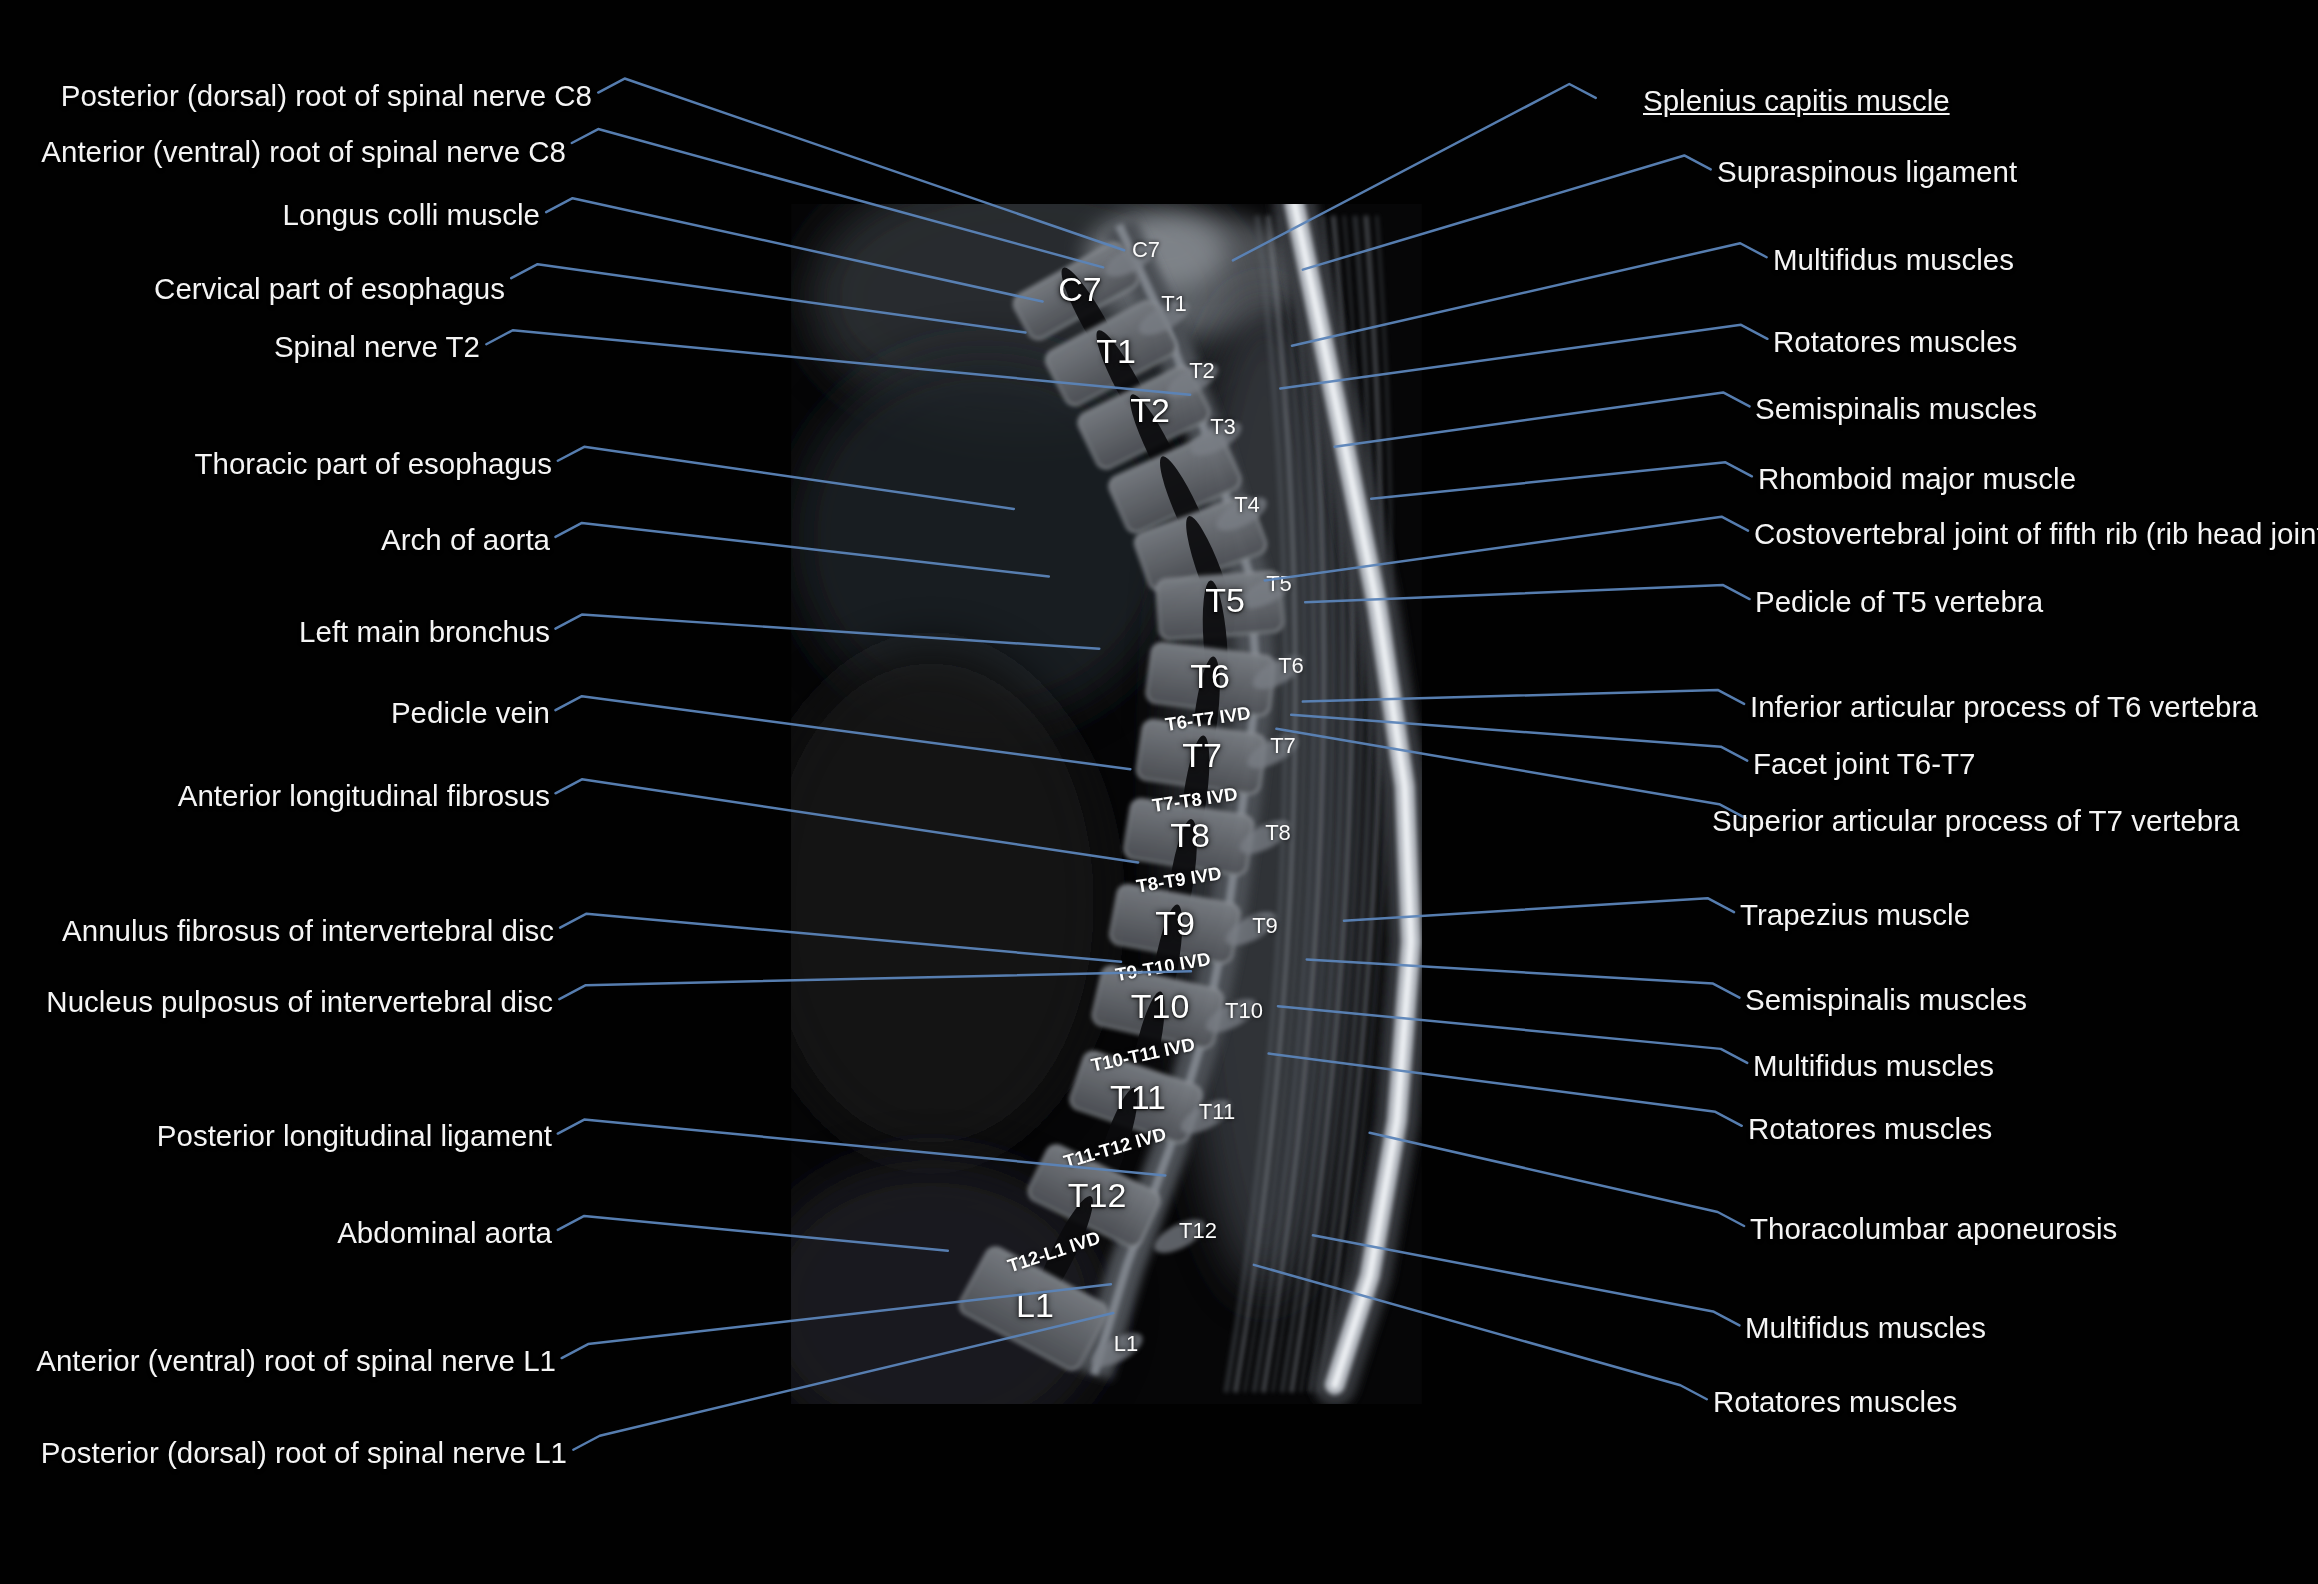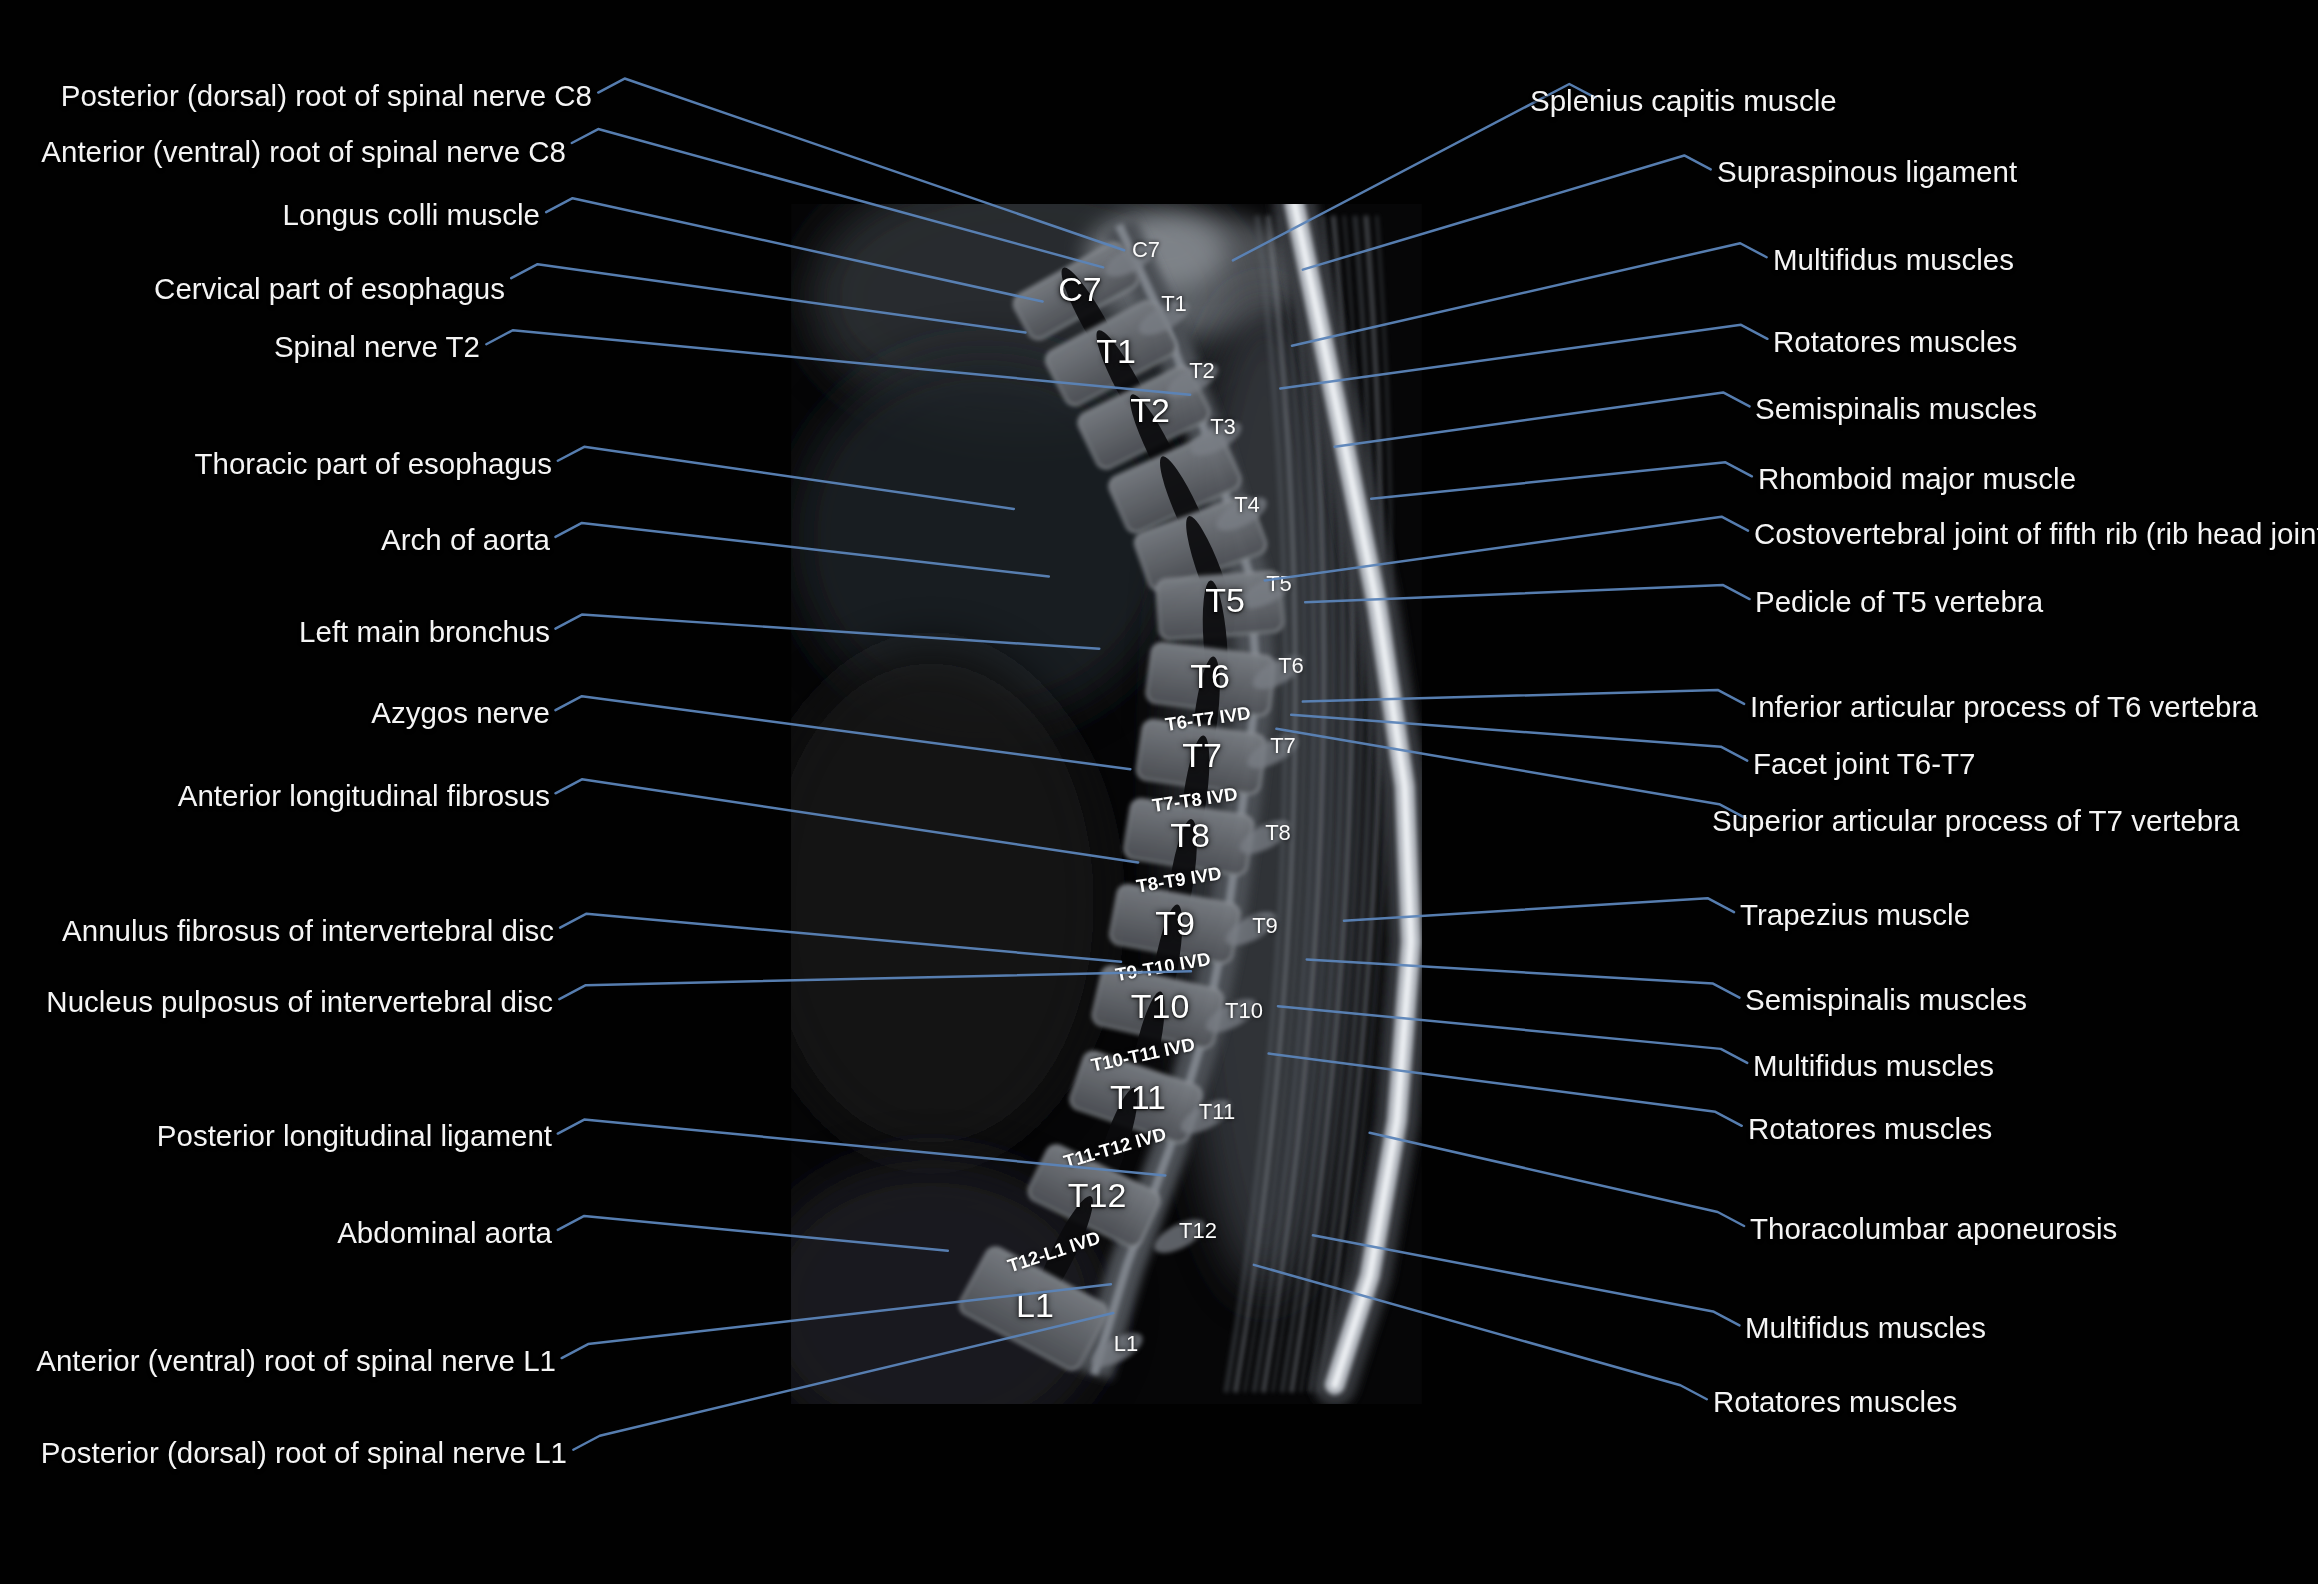--- a/index.html
+++ b/index.html
@@ -212,29 +212,29 @@
     </svg>
   <div id="annotations">
       <div class="ann left" style="top: 96px; right: 1727px;">Posterior (dorsal) root of spinal nerve C8</div>
       <div class="ann left" style="top: 152px; right: 1753px;">Anterior (ventral) root of spinal nerve C8</div>
       <div class="ann left" style="top: 215px; right: 1779px;">Longus colli muscle</div>
       <div class="ann left" style="top: 281px; right: 1814px; margin-top: 8px;">Cervical part of esophagus</div>
       <div class="ann left" style="top: 347px; right: 1839px;">Spinal nerve T2</div>
       <div class="ann left" style="top: 464px; right: 1767px;">Thoracic part of esophagus</div>
       <div class="ann left" style="top: 540px; right: 1769px;">Arch of aorta</div>
       <div class="ann left" style="top: 632px; right: 1769px;">Left main bronchus</div>
-      <div class="ann left" style="top: 713px; right: 1769px;">Azygos nerve</div>
+      <div class="ann left" style="top: 713px; right: 1769px;">Pedicle vein</div>
       <div class="ann left" style="top: 796px; right: 1769px;">Anterior longitudinal fibrosus</div>
       <div class="ann left" style="top: 931px; right: 1765px;">Annulus fibrosus of intervertebral disc</div>
       <div class="ann left" style="top: 1002px; right: 1766px;">Nucleus pulposus of intervertebral disc</div>
       <div class="ann left" style="top: 1136px; right: 1767px;">Posterior longitudinal ligament</div>
       <div class="ann left" style="top: 1233px; right: 1767px;">Abdominal aorta</div>
       <div class="ann left" style="top: 1361px; right: 1763px;">Anterior (ventral) root of spinal nerve L1</div>
       <div class="ann left" style="top: 1453px; right: 1752px;">Posterior (dorsal) root of spinal nerve L1</div>
-      <div class="ann right" style="top: 101px; left: 1530px;">Splenius capitis muscle</div>
+      <div class="ann right" style="top: 101px; left: 1643px; text-decoration: underline;">Splenius capitis muscle</div>
       <div class="ann right" style="top: 172px; left: 1717px;">Supraspinous ligament</div>
       <div class="ann right" style="top: 260px; left: 1773px;">Multifidus muscles</div>
       <div class="ann right" style="top: 342px; left: 1773px;">Rotatores muscles</div>
       <div class="ann right" style="top: 409px; left: 1755px;">Semispinalis muscles</div>
       <div class="ann right" style="top: 479px; left: 1758px;">Rhomboid major muscle</div>
       <div class="ann right" style="top: 534px; left: 1754px;">Costovertebral joint of fifth rib (rib head joint)</div>
       <div class="ann right" style="top: 602px; left: 1755px;">Pedicle of T5 vertebra</div>
       <div class="ann right" style="top: 707px; left: 1750px;">Inferior articular process of T6 vertebra</div>
       <div class="ann right" style="top: 764px; left: 1753px;">Facet joint T6-T7</div>
       <div class="ann right" style="top: 821px; left: 1712px;">Superior articular process of T7 vertebra</div>

